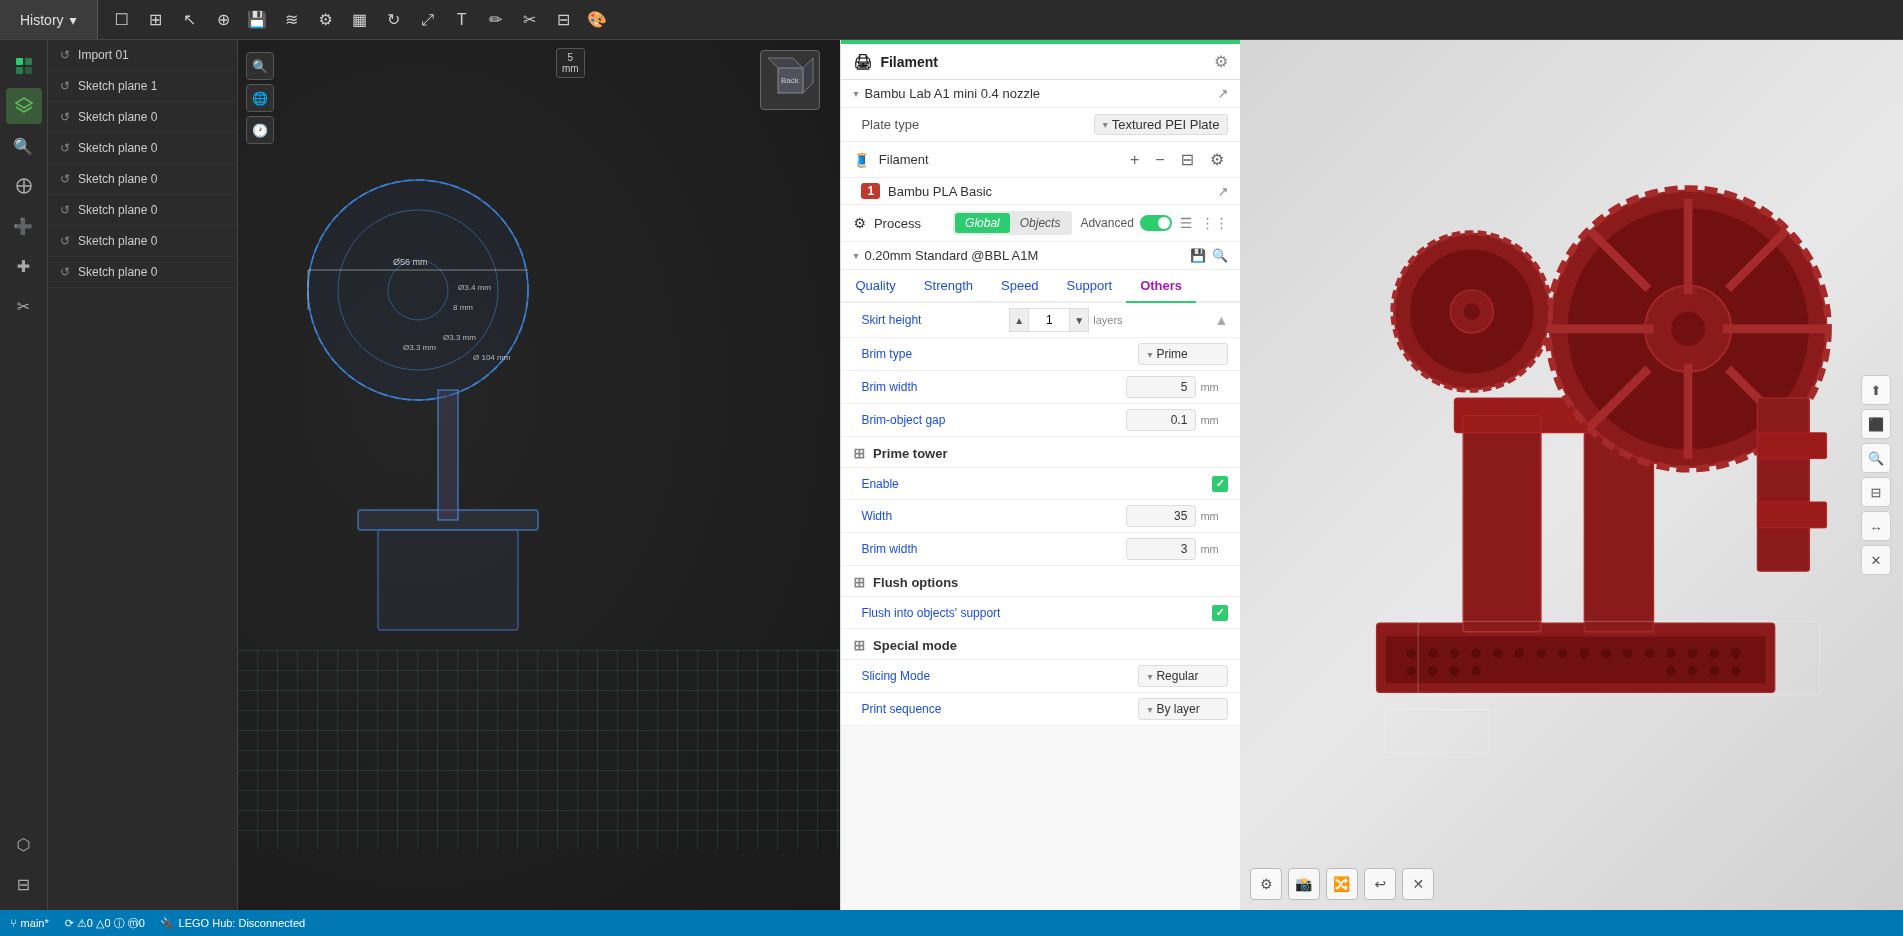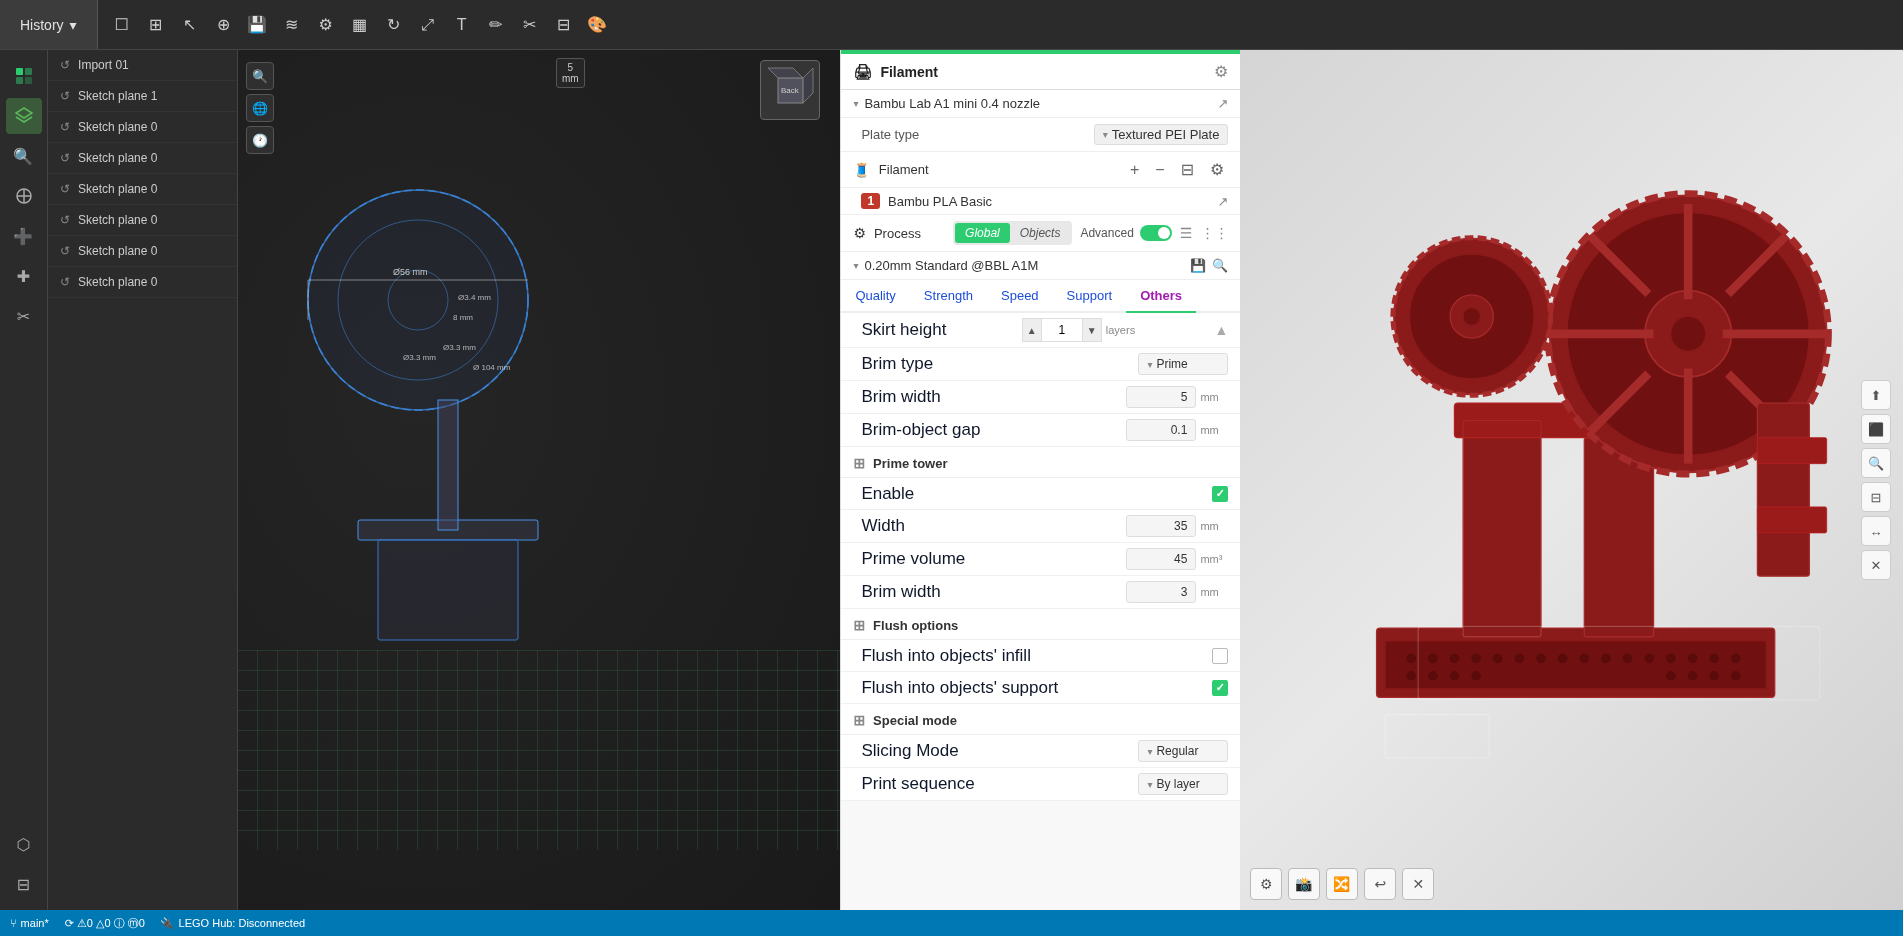--- a/index.html
+++ b/index.html
@@ -1,20 +1,20 @@
 <!DOCTYPE html>
 <html><head>
   <meta charset="utf-8">
   <style>
     * { margin: 0; padding: 0; box-sizing: border-box; }
     body { width: 1903px; height: 936px; overflow: hidden; font-family: 'Segoe UI', Arial, sans-serif; font-size: 13px; background: #1a1a1a; display: flex; flex-direction: column; }
 
     
     .top-toolbar {
-      height: 50px;
+      height: 40px;
       background: #2b2b2b;
       display: flex;
       align-items: center;
       border-bottom: 1px solid #444;
       flex-shrink: 0;
     }
     .history-tab {
       display: flex;
       align-items: center;
       gap: 6px;
@@ -420,21 +420,21 @@
 
     .settings-row {
       display: flex;
       align-items: center;
       justify-content: space-between;
       padding: 5px 12px;
       background: #fff;
       border-bottom: 1px solid #f0f0f0;
       min-height: 32px;
     }
-    .settings-row-label { color: #0f172a; font-size: 17px; padding-left: 8px; }
+    .settings-row-label { color: #1d4ed8; font-size: 12px; padding-left: 8px; }
     .settings-row-value {
       display: flex;
       align-items: center;
       gap: 4px;
     }
     .value-input {
       background: #f5f5f5;
       border: 1px solid #ddd;
       border-radius: 3px;
       padding: 3px 8px;
@@ -904,47 +904,34 @@
       </div>
 
       <div class="settings-row">
         <span class="settings-row-label">Width</span>
         <div class="settings-row-value">
           <input class="value-input" value="35" type="text" style="">
           <span class="value-unit">mm</span>
         </div>
       </div>
 
-      <div class="settings-row">
-        <span class="settings-row-label">Prime volume</span>
-        <div class="settings-row-value">
-          <input class="value-input" value="45" type="text" style="">
-          <span class="value-unit">mm³</span>
-        </div>
-      </div>
 
       <div class="settings-row">
         <span class="settings-row-label">Brim width</span>
         <div class="settings-row-value">
           <input class="value-input" value="3" type="text" style="">
           <span class="value-unit">mm</span>
         </div>
       </div>
 
       <div class="section-header">
         <span class="section-icon">⊞</span>
         <span>Flush options</span>
       </div>
 
-      <div class="settings-row">
-        <span class="settings-row-label">Flush into objects' infill</span>
-        <div class="settings-row-value">
-          <div class="checkbox-unchecked"></div>
-        </div>
-      </div>
 
       <div class="settings-row">
         <span class="settings-row-label">Flush into objects' support</span>
         <div class="settings-row-value">
           <div class="checkbox-checked"></div>
         </div>
       </div>
 
       <div class="section-header">
         <span class="section-icon">⊞</span>

